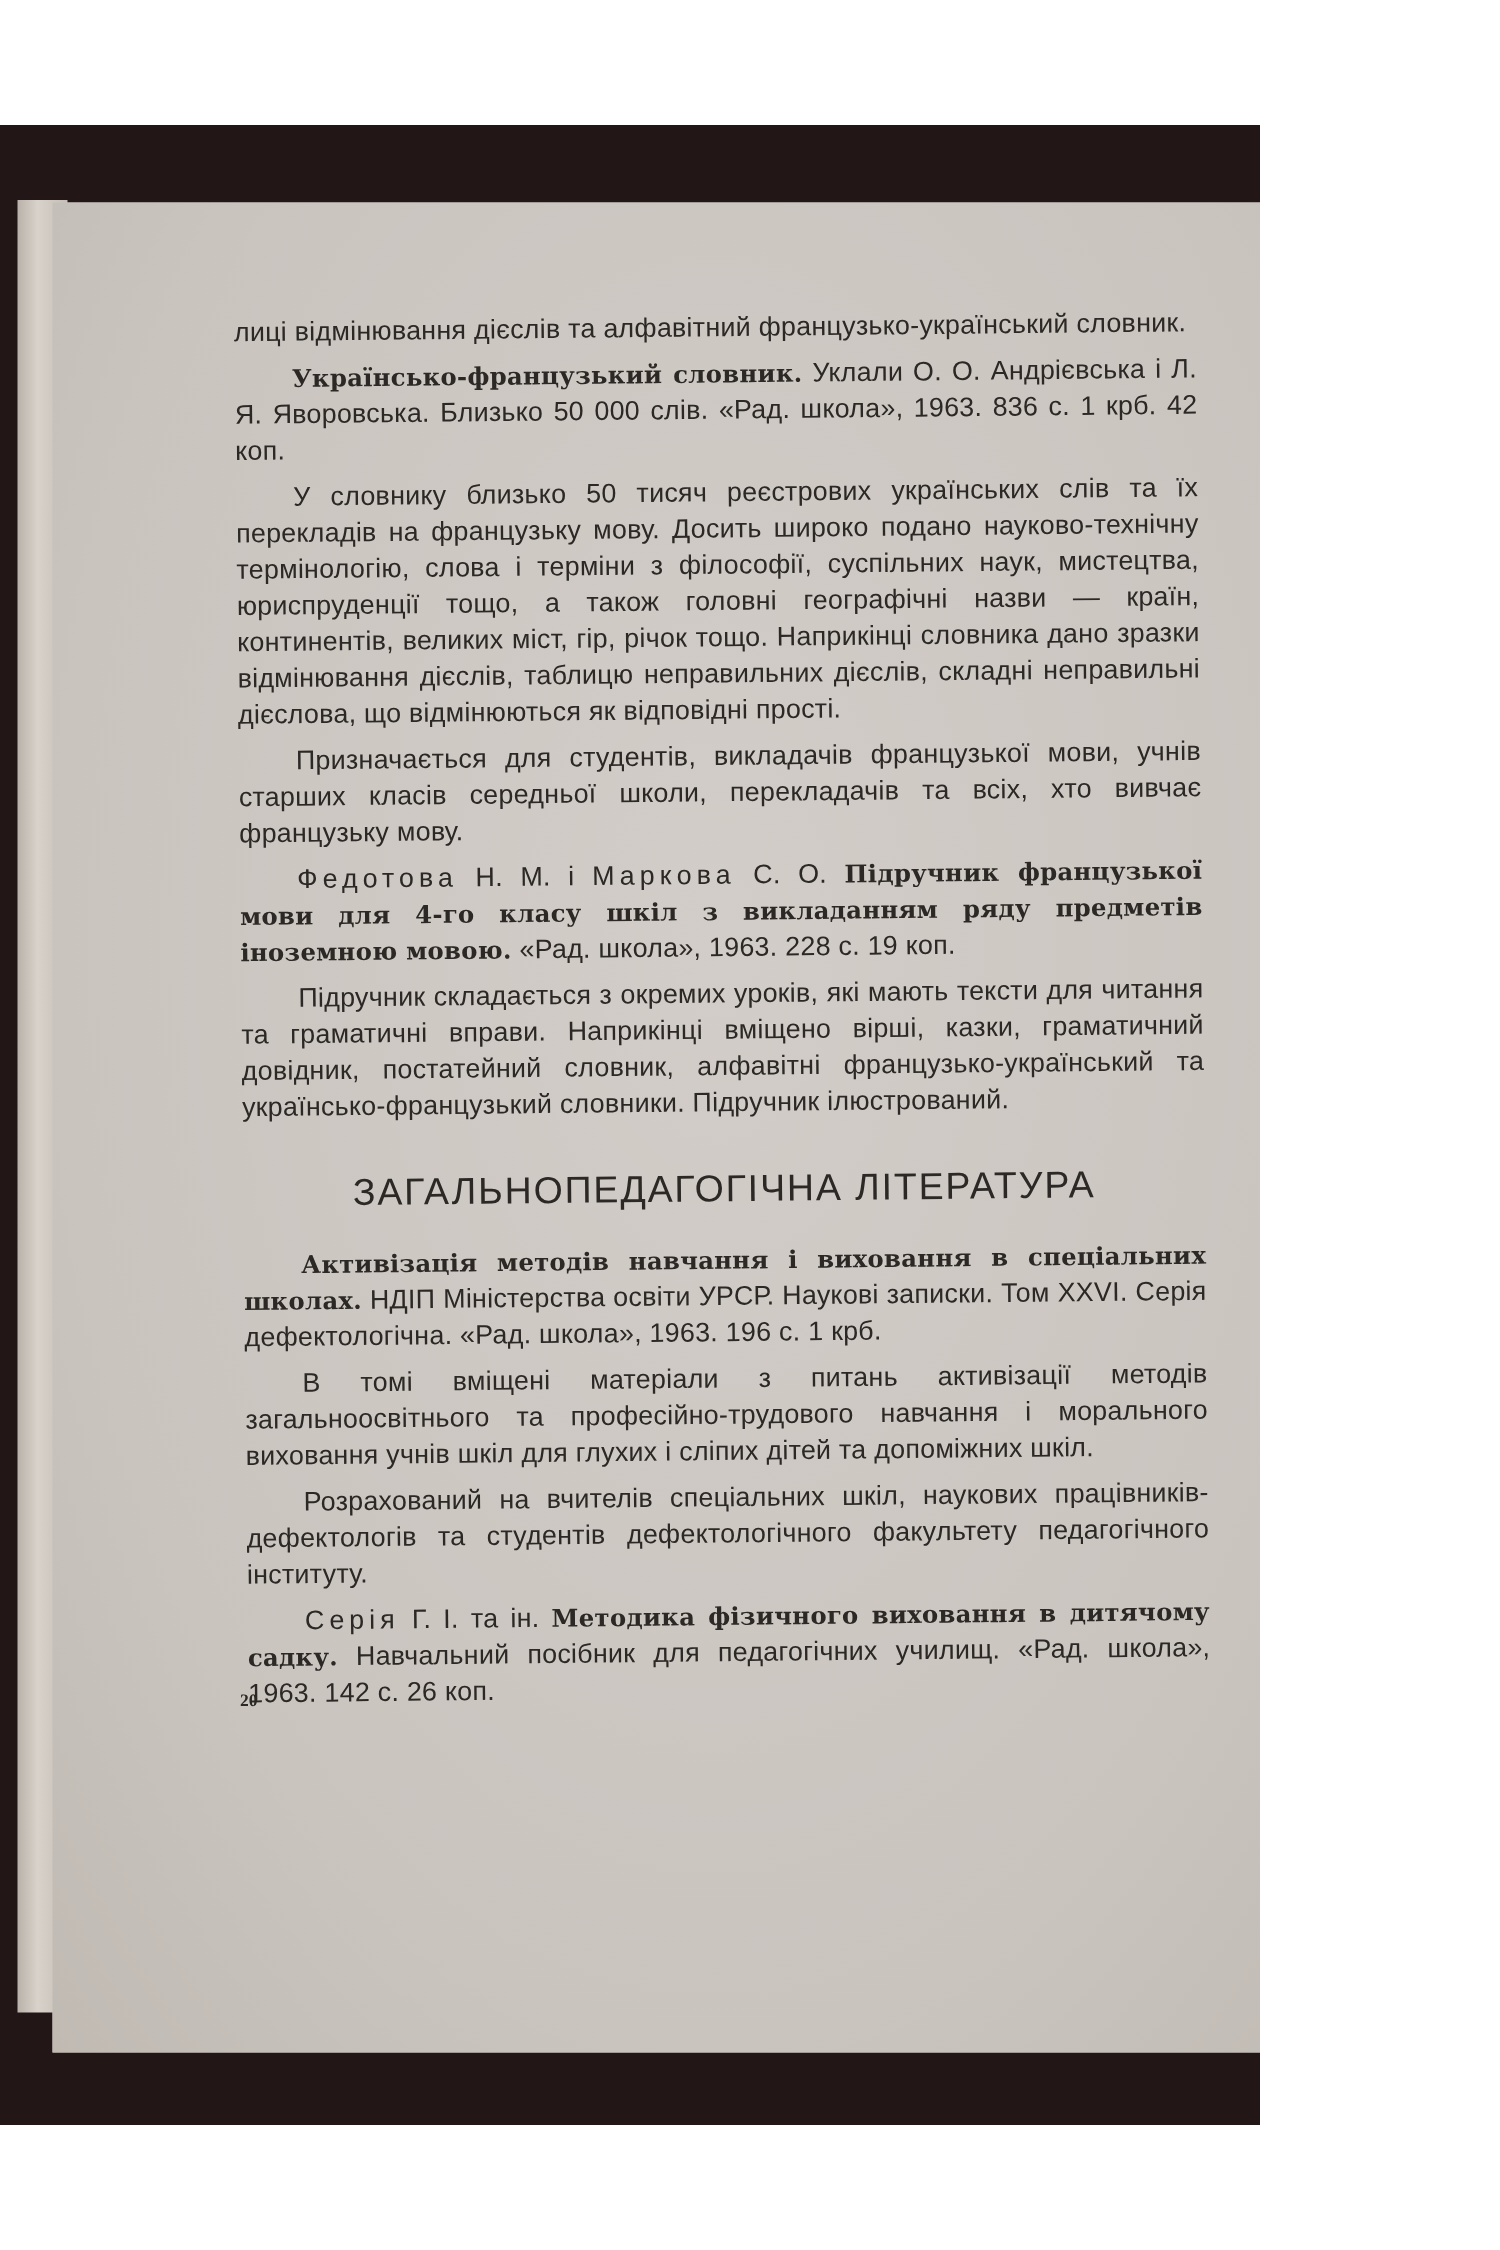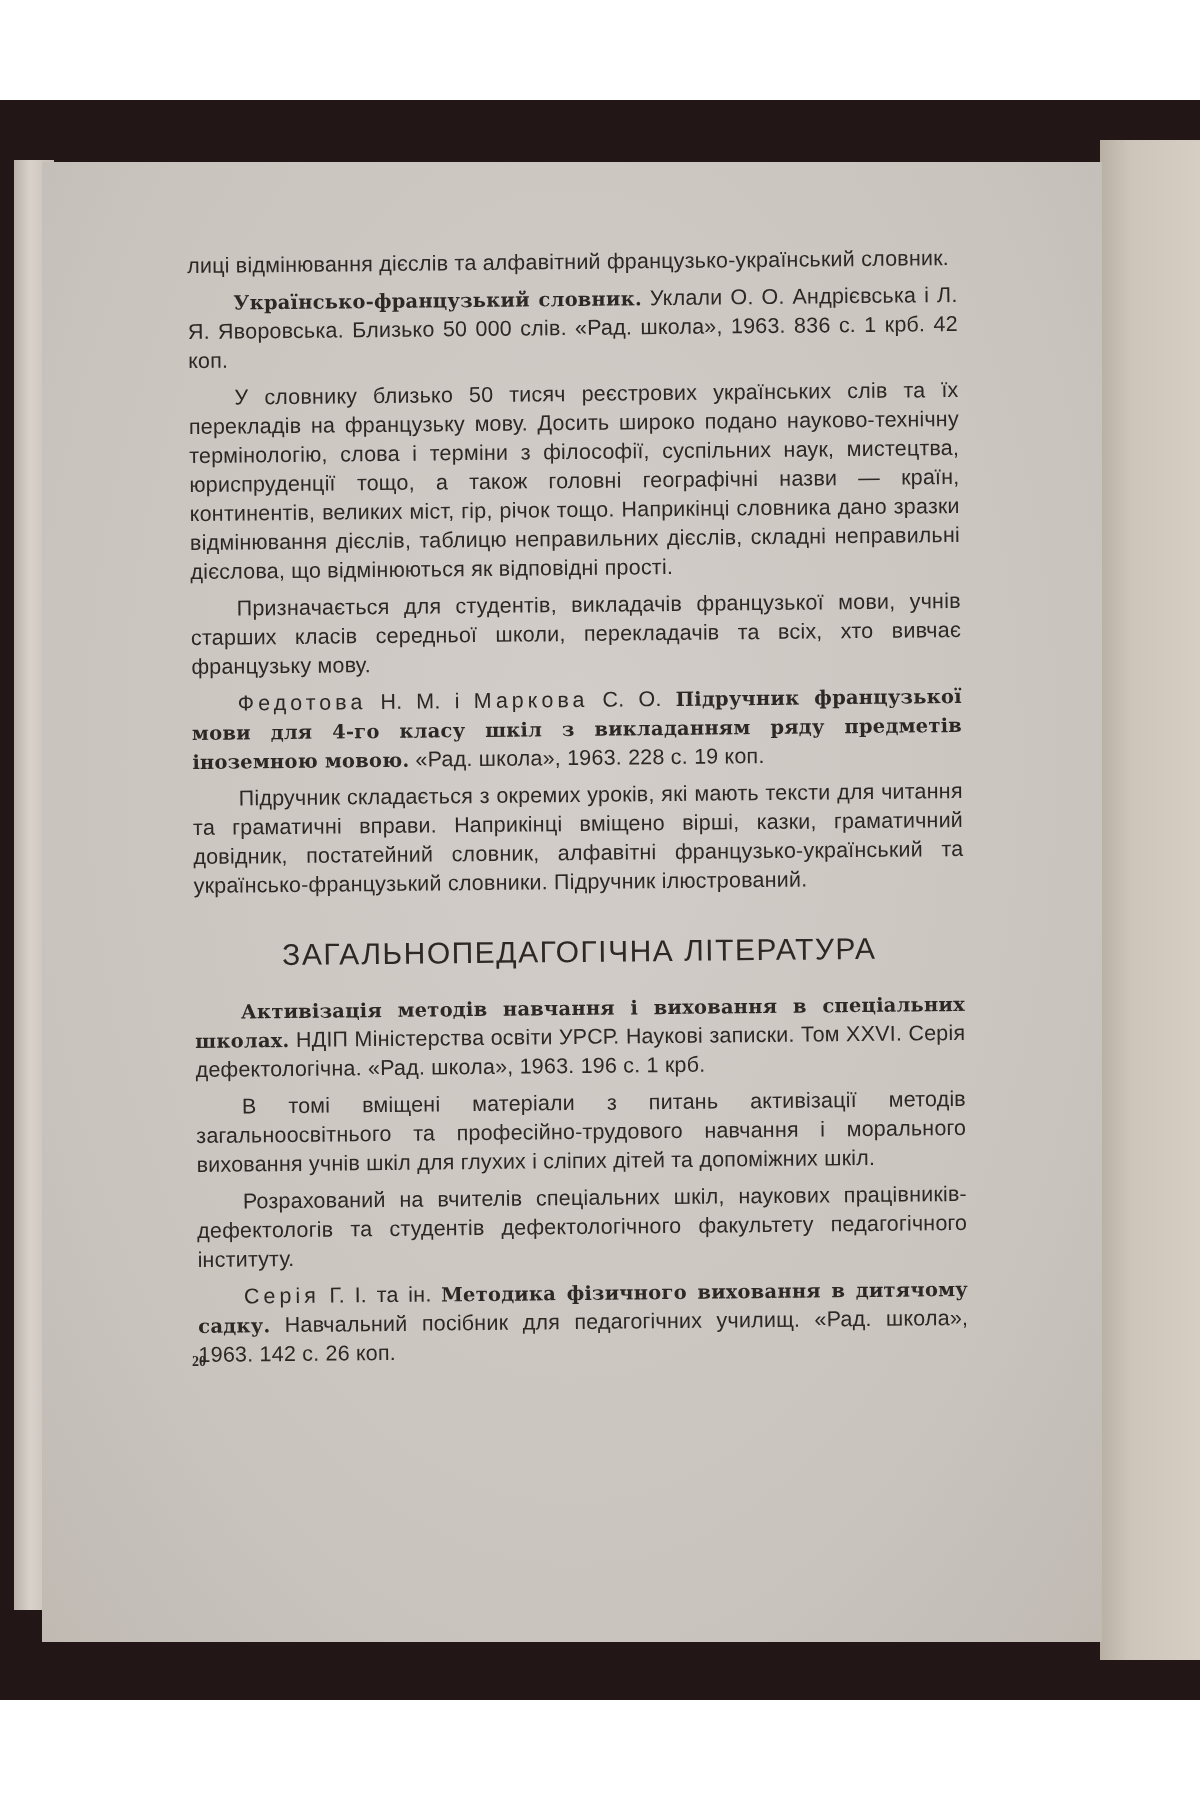--- a/index.html
+++ b/index.html
@@ -1,21 +1,21 @@
 <!DOCTYPE html>
 <html><head>
 <meta charset="utf-8">
 <style>
   html, body { margin: 0; padding: 0; }
   body {
     width: 1200px; height: 1800px; background: #ffffff; position: relative; overflow: hidden;
     font-family: "Liberation Sans Narrow", "Liberation Sans", sans-serif;
   }
   .photo {
-    position: absolute; left: 0; top: 100px; width: 1200px; height: 1600px;
+    position: absolute; left: 0; top: 100px; width: 1008px; height: 1600px;
     background: #221617;
     overflow: hidden;
   }
   .page-edge {
     position: absolute; left: 14px; top: 60px; width: 40px; height: 1450px;
     background: linear-gradient(90deg, #b8b2aa 0%, #d8d2ca 40%, #c4beb6 100%);
   }
   .page {
     position: absolute; left: 42px; top: 62px; width: 1060px; height: 1480px;
     background: #cdc8c3;

